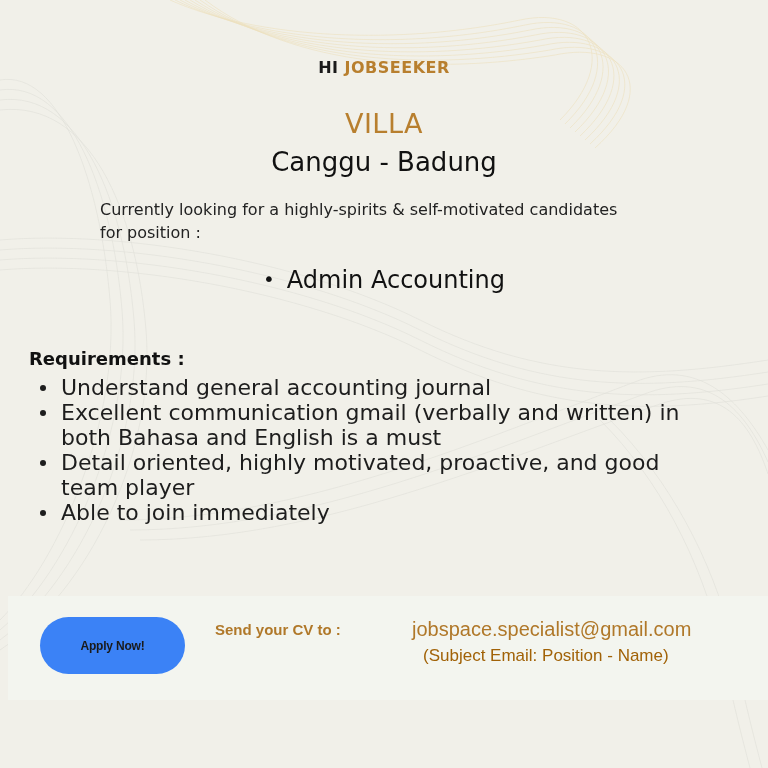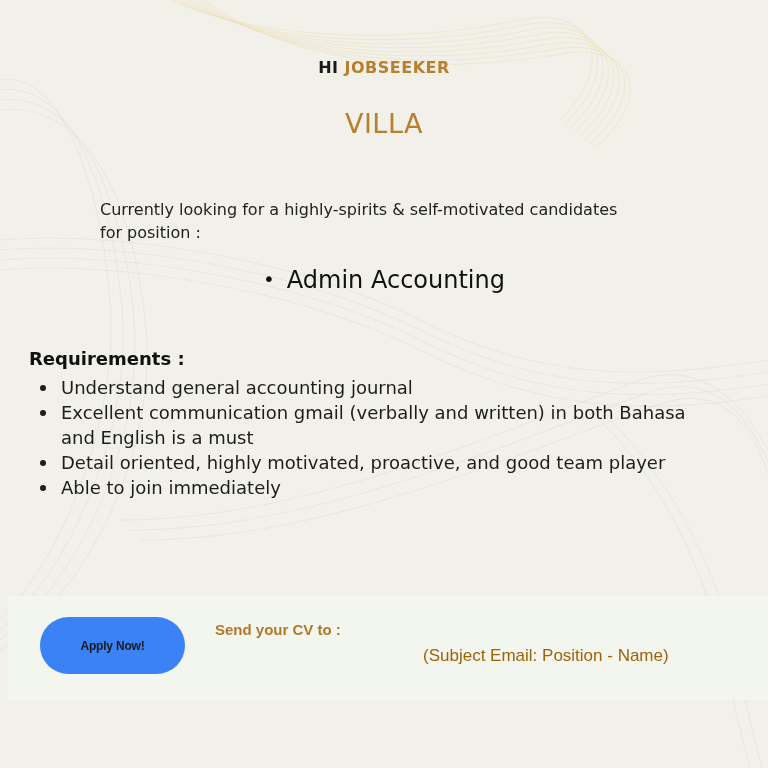--- a/index.html
+++ b/index.html
@@ -40,21 +40,21 @@
       font-size: 24px; color: #111;
     }
     .position .dot { font-size: 20px; margin-right: 12px; vertical-align: 2px; }
 
     .req-title {
       position: absolute; top: 348px; left: 29px;
       font-size: 18px; font-weight: bold; color: #111;
     }
     .req-list {
       position: absolute; top: 375px; left: 38px; width: 660px; list-style: none;
-      font-size: 18px; line-height: 25px; color: #1d1d1d;
+      font-size: 22px; line-height: 25px; color: #1d1d1d;
     }
     .req-list li { position: relative; padding-left: 23px; }
     .req-list li::before {
       content: ""; position: absolute; left: 2px; top: 10px;
       width: 6px; height: 6px; border-radius: 50%; background: #1d1d1d;
     }
 
     .footer-band {
       position: absolute; top: 596px; left: 8px; width: 760px; height: 104px;
       background: #f3f5ef;
@@ -111,20 +111,21 @@
   </g>
 </svg>
 
 <div class="content">
   <div class="greeting">
     <span class="hi">HI</span>
     <span class="who">JOBSEEKER</span>
   </div>
 
   <div class="company">VILLA</div>
+  <div class="location">Canggu - Badung</div>
 
   <div class="intro">
     <div>Currently looking for a highly-spirits &amp; self-motivated candidates</div>
     <div>for position :</div>
   </div>
 
   <div class="position">
     <span class="dot">•</span><span>Admin Accounting</span>
   </div>
 
@@ -132,14 +133,15 @@
   <ul class="req-list">
     <li>Understand general accounting journal</li>
     <li>Excellent communication gmail (verbally and written) in both Bahasa and English is a must</li>
     <li>Detail oriented, highly motivated, proactive, and good team player</li>
     <li>Able to join immediately</li>
   </ul>
 
   <div class="footer-band"></div>
   <button class="apply-btn">Apply Now!</button>
   <div class="send-label">Send your CV to :</div>
+  <a class="email">jobspace.specialist@gmail.com</a>
   <div class="subject">(Subject Email: Position - Name)</div>
 </div>
 
 </body></html>

